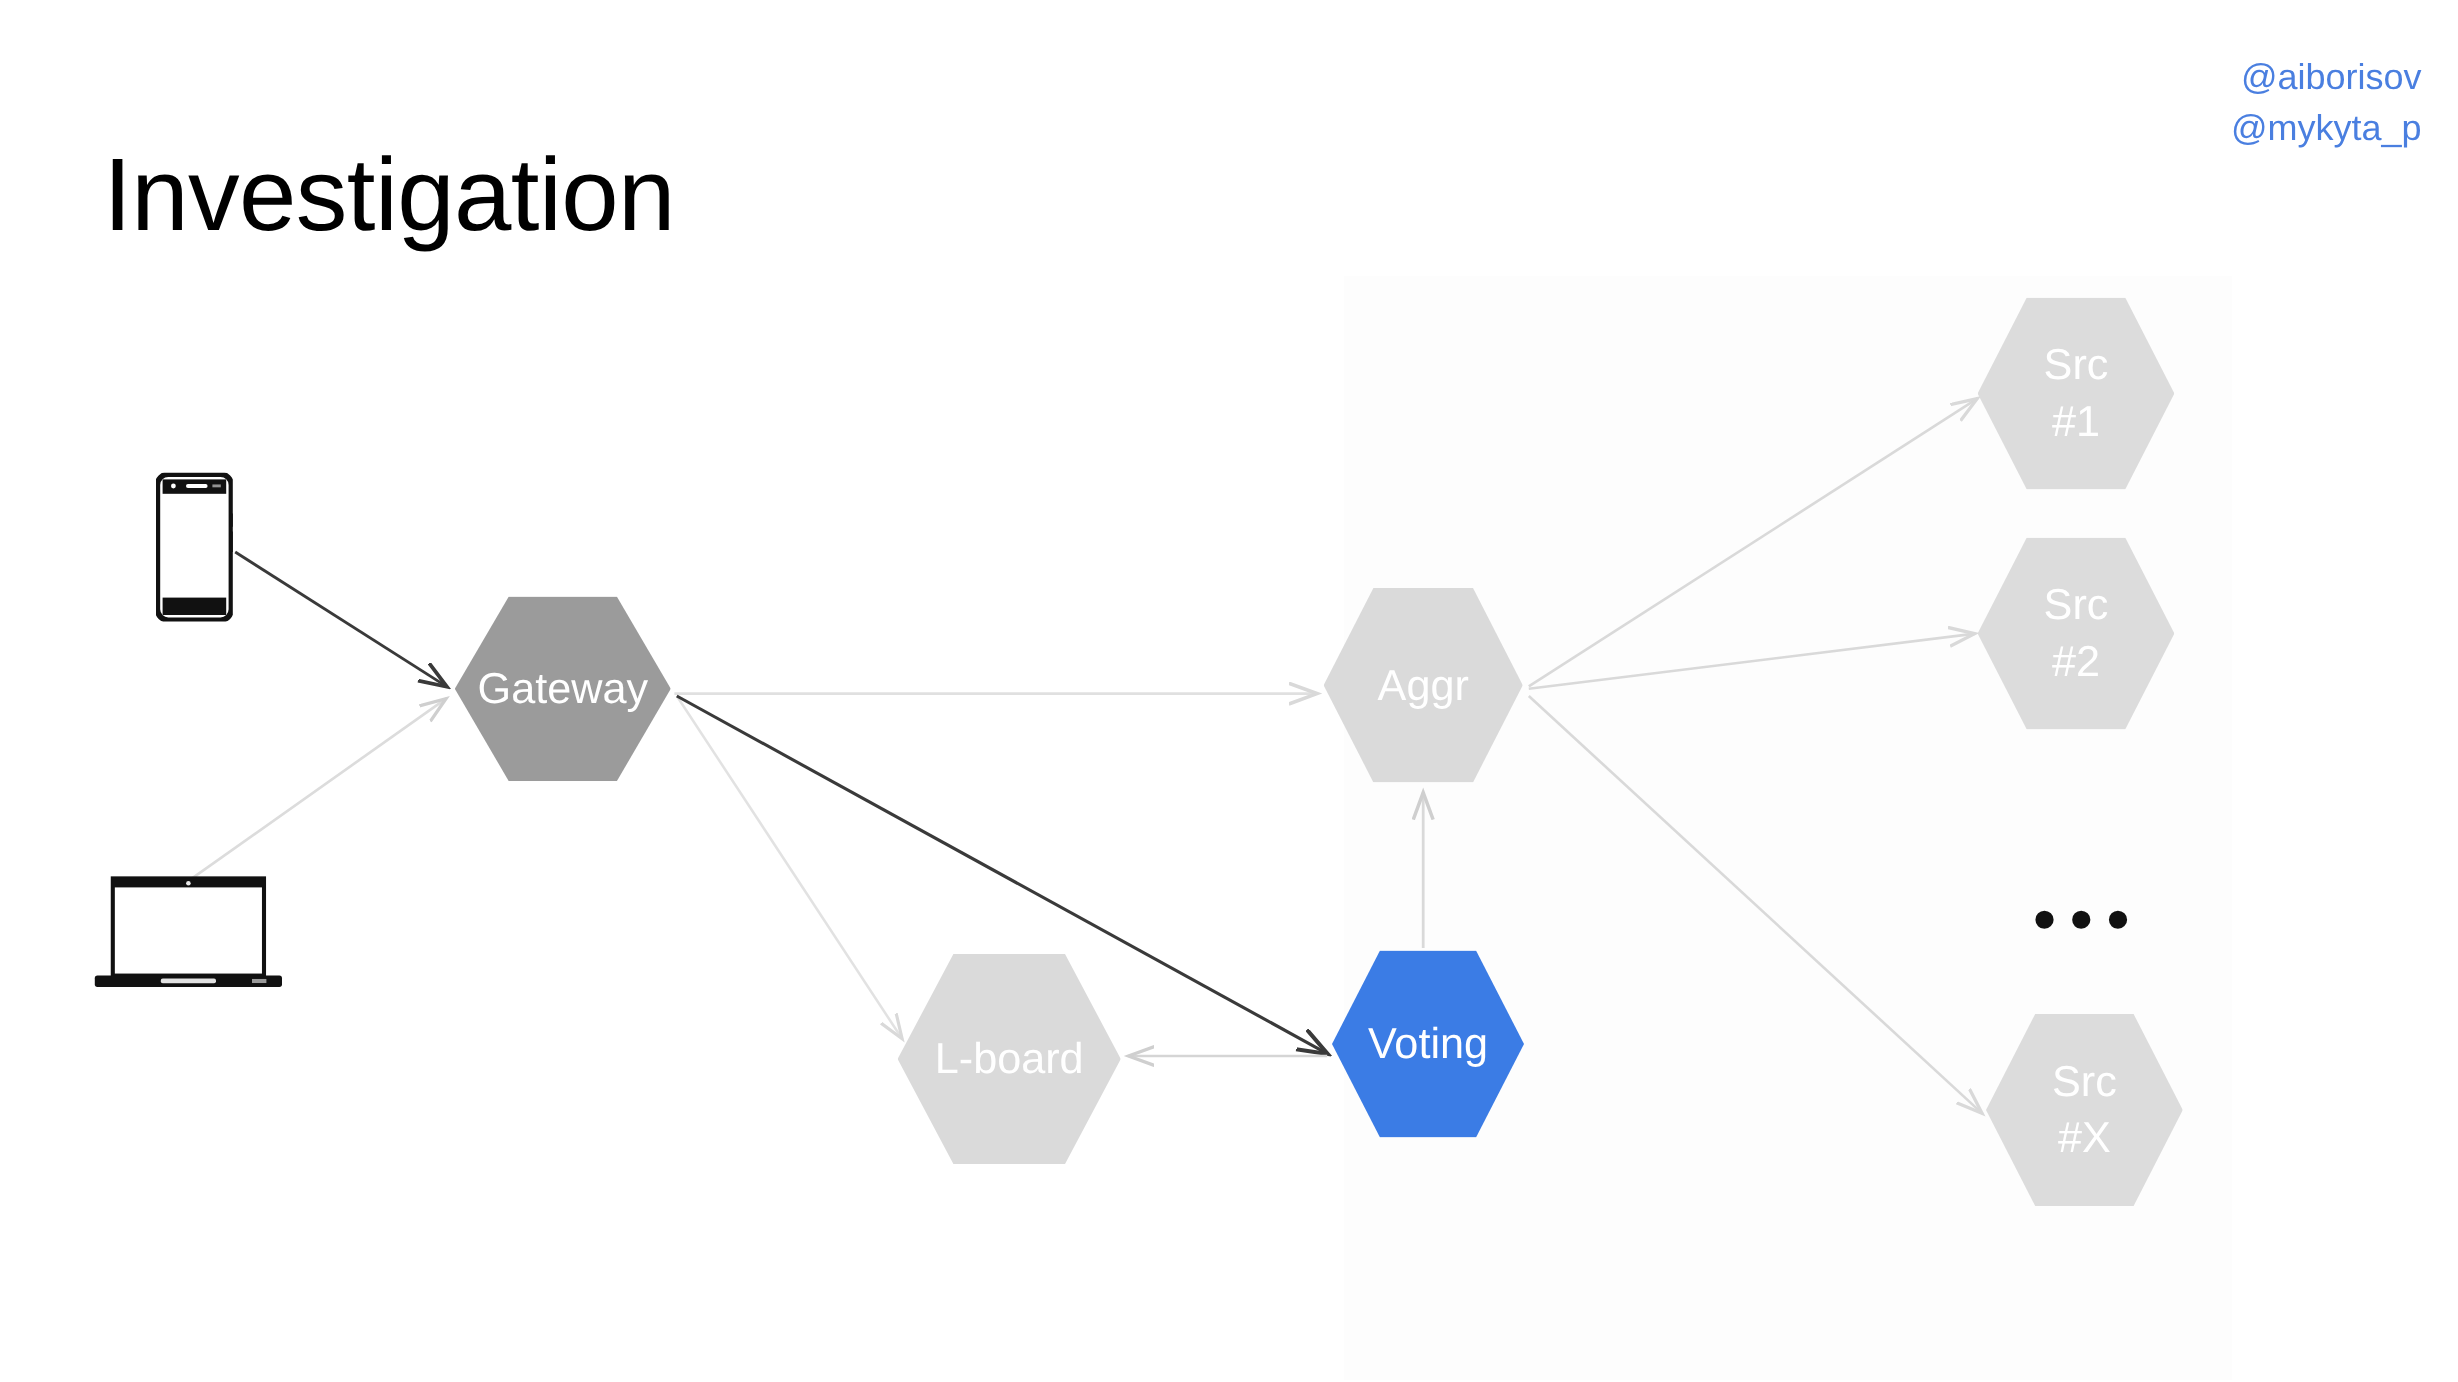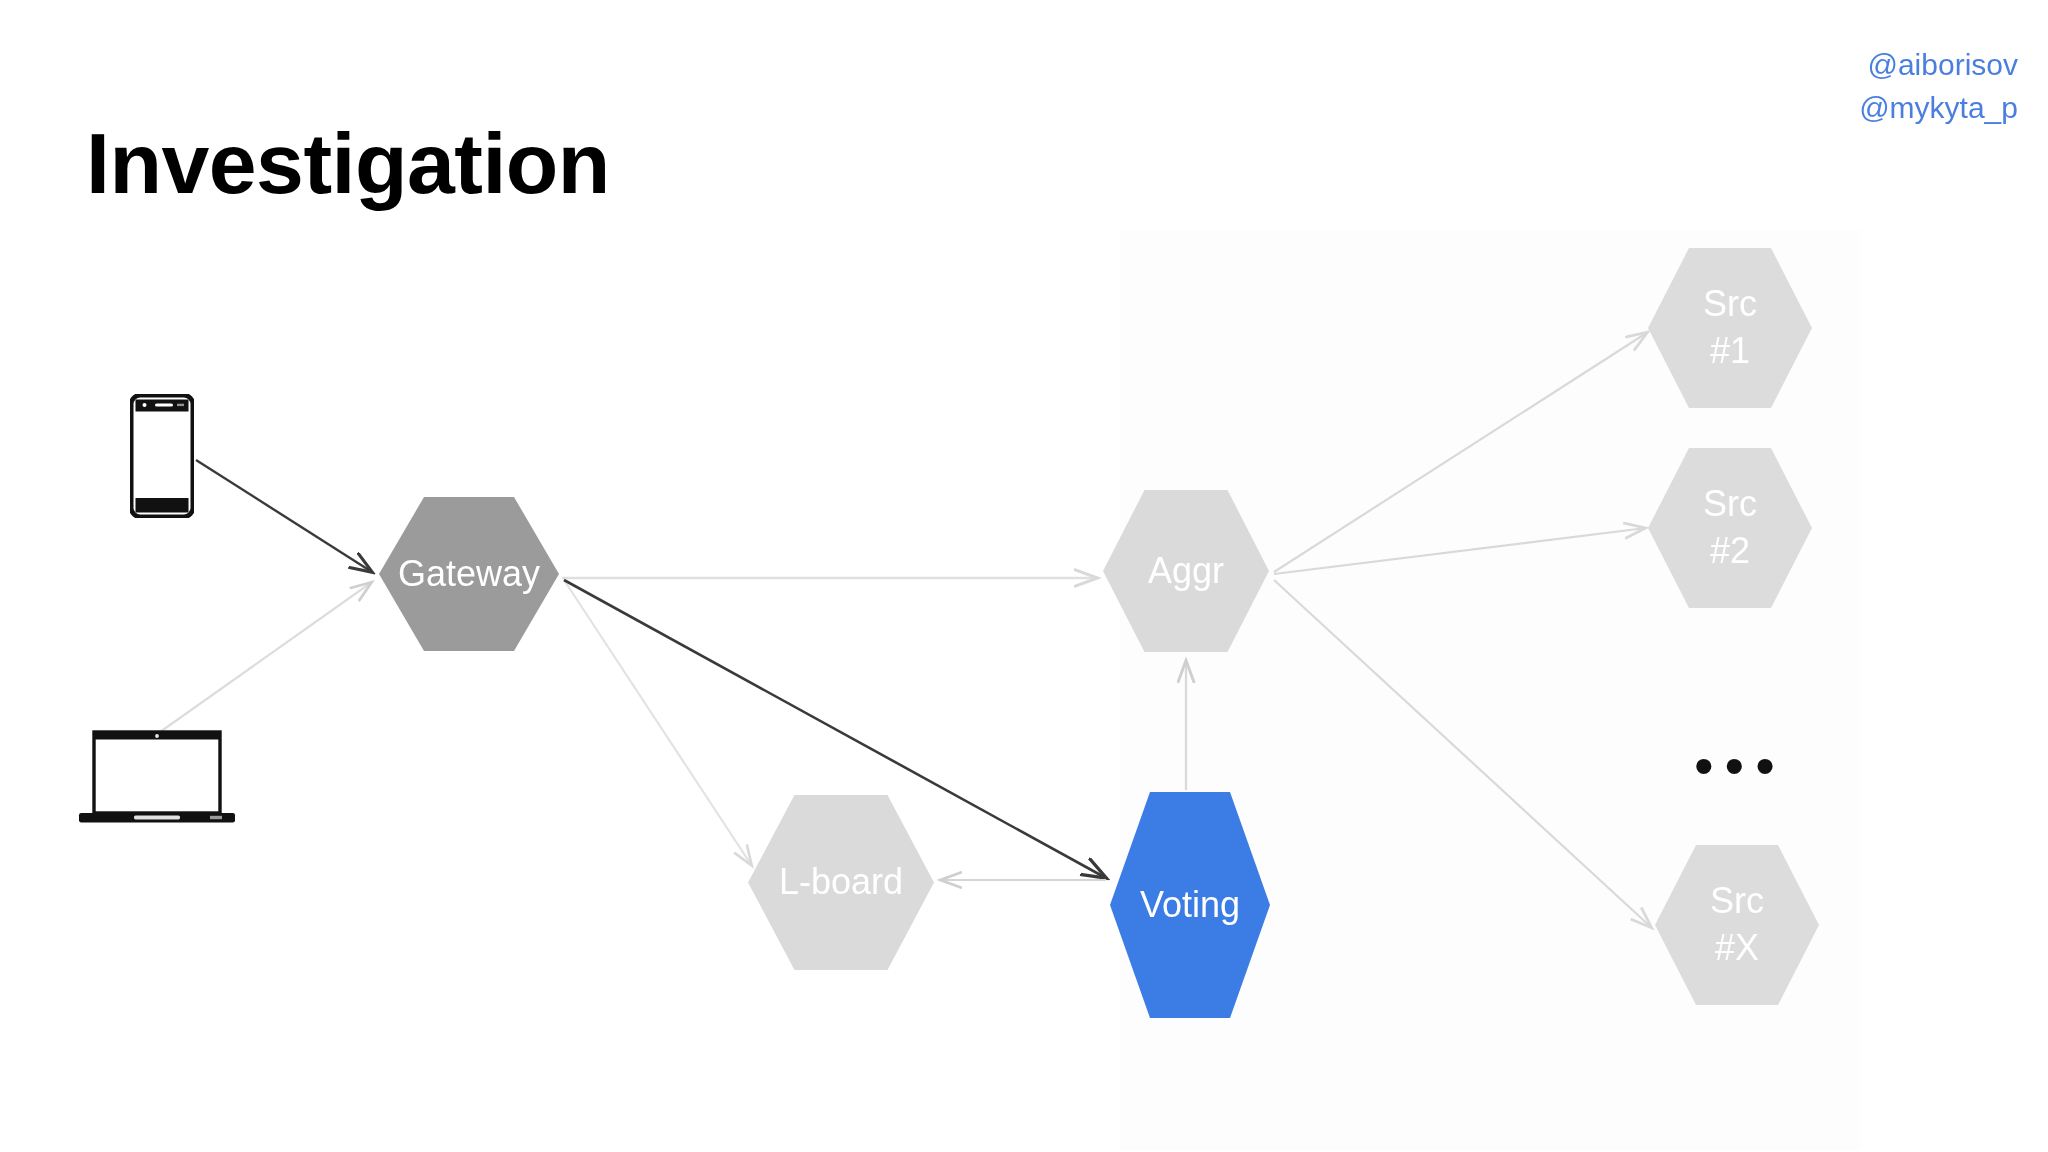--- a/index.html
+++ b/index.html
@@ -34,21 +34,21 @@
     background: #fdfdfd;
     pointer-events: none;
   }
 
   .slide-title {
     position: absolute;
     left: 86px;
     top: 120px;
     font-size: 86px;
     line-height: 1;
-    font-weight: 700;
+    font-weight: 400;
     color: #000000;
     letter-spacing: -0.5px;
     white-space: nowrap;
   }
 
   .handles {
     position: absolute;
     right: 30px;
     top: 44px;
     text-align: right;
@@ -94,21 +94,21 @@
     width: 166px; height: 162px;
     background: #dadada;
   }
   .hex-lboard {
     left: 748px; top: 795px;
     width: 186px; height: 175px;
     background: #dadada;
   }
   .hex-voting {
     left: 1110px; top: 792px;
-    width: 160px; height: 226px;
+    width: 160px; height: 156px;
     background: #3b7ce5;
   }
   .hex-src1 {
     left: 1648px; top: 248px;
     width: 164px; height: 160px;
     background: #dcdcdc;
   }
   .hex-src2 {
     left: 1648px; top: 448px;
     width: 164px; height: 160px;

